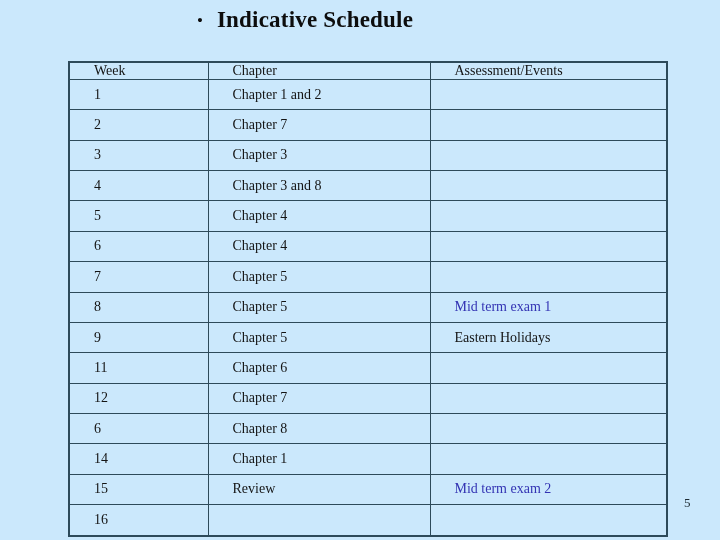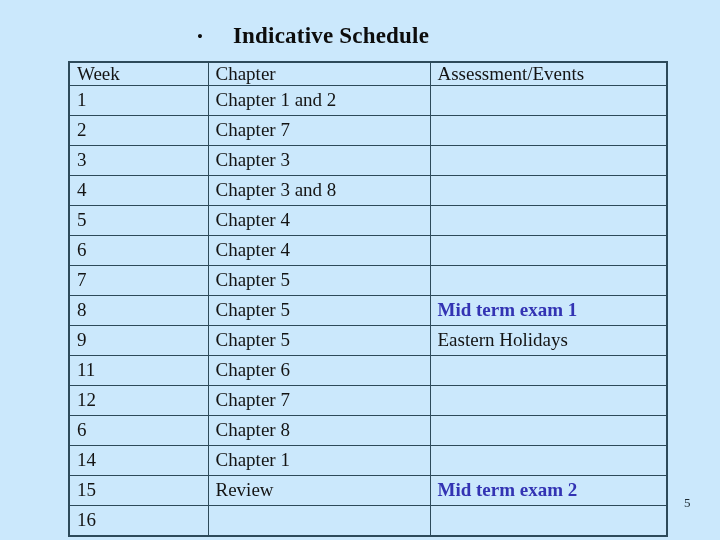--- a/index.html
+++ b/index.html
@@ -23,49 +23,49 @@
     color: #0d0d0d;
     margin-right: 14px;
     line-height: 1;
     position: relative;
     top: 1px;
   }
   .title {
     font-size: 23px;
     font-weight: bold;
     color: #0d0d0d;
-    margin: 16px;
+    margin: 0;
     line-height: 1.2;
     letter-spacing: 0.2px;
   }
   table.schedule {
     position: absolute;
     left: 68px;
     top: 61px;
     width: 598px;
     height: 476px;
     border-collapse: collapse;
     table-layout: fixed;
   }
   table.schedule th,
   table.schedule td {
     border: 1px solid var(--border, #2d4a5a);
-    font-size: 19px;
+    font-size: 14px;
     font-weight: normal;
     text-align: left;
     vertical-align: middle;
-    padding: 0 2px 0 7px;
+    padding: 0 2px 0 24px;
     color: var(--text, #141414);
     overflow: hidden;
     white-space: nowrap;
   }
   table.schedule { border: 2px solid var(--border, #2d4a5a); }
   table.schedule td.exam {
     color: var(--exam, #3333b3);
-    font-weight: bold;
+    font-weight: normal;
   }
   .page-number {
     position: absolute;
     left: 684px;
     top: 495px;
     font-size: 13px;
     color: #1d2b33;
   }
 </style>
 </head>

